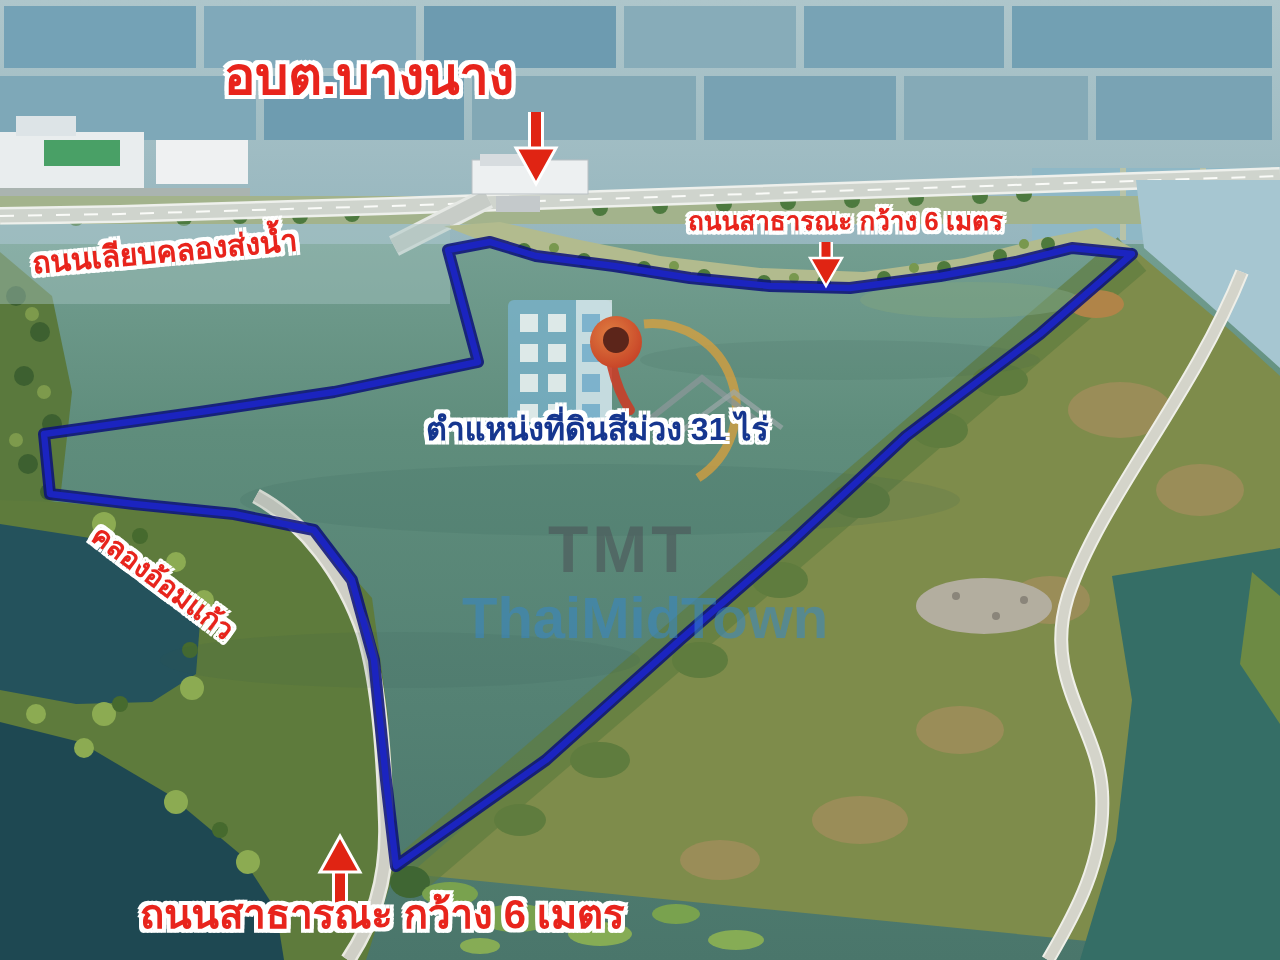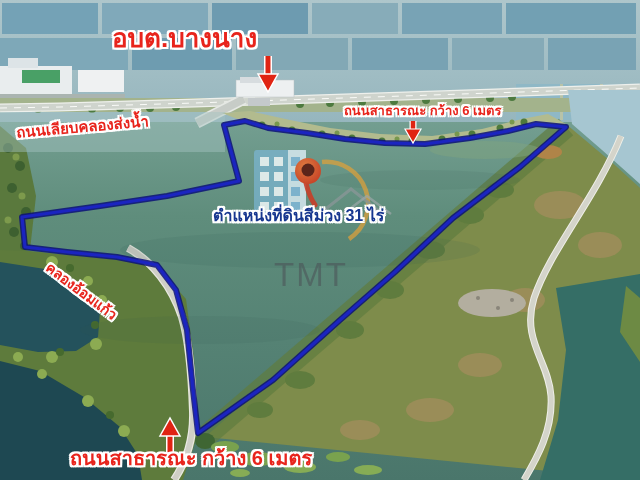--- a/index.html
+++ b/index.html
@@ -15,21 +15,21 @@
                 -2px 0 0 #fff,2px 0 0 #fff,0 -2px 0 #fff,0 2px 0 #fff;
   }
   .label-office{left:112px;top:25px;font-size:26px;text-align:right;}
   .label-canal-road{left:16px;top:119px;font-size:15px;transform:rotate(-5deg);}
   .label-road-top{left:344px;top:104px;font-size:13px;}
   .label-canal-name{left:52px;top:260px;font-size:14px;transform:rotate(37deg);transform-origin:left top;}
   .label-road-bottom{left:70px;top:448px;font-size:20px;}
   .label-caption{
     left:213px;top:208px;font-size:16px;color:#16368f;
   }
-  .wm{position:absolute;font-weight:normal;white-space:nowrap;text-shadow:none;}
+  .wm{position:absolute;font-weight:bold;white-space:nowrap;text-shadow:none;}
   .wm-initials{left:274px;top:256px;font-size:33px;color:rgba(75,80,86,.55);letter-spacing:2px;}
   .wm-name{left:231px;top:294px;font-size:29px;color:rgba(55,135,200,.55);}
 </style>
 </head>
 <body>
 
 <div id="stage">
 
 <svg width="640" height="480" viewBox="0 0 640 480">
   <defs>
@@ -291,13 +291,14 @@
 </svg>
 
   <div class="label label-office">อบต.บางนาง</div>
   <div class="label label-canal-road">ถนนเลียบคลองส่งน้ำ</div>
   <div class="label label-road-top">ถนนสาธารณะ กว้าง 6 เมตร</div>
   <div class="label label-caption">ตำแหน่งที่ดินสีม่วง 31 ไร่</div>
   <div class="label label-canal-name">คลองอ้อมแก้ว</div>
   <div class="label label-road-bottom">ถนนสาธารณะ กว้าง 6 เมตร</div>
 
   <div class="wm wm-initials">TMT</div>
+  <div class="wm wm-name">ThaiMidTown</div>
 </div>
 
 </body></html>

